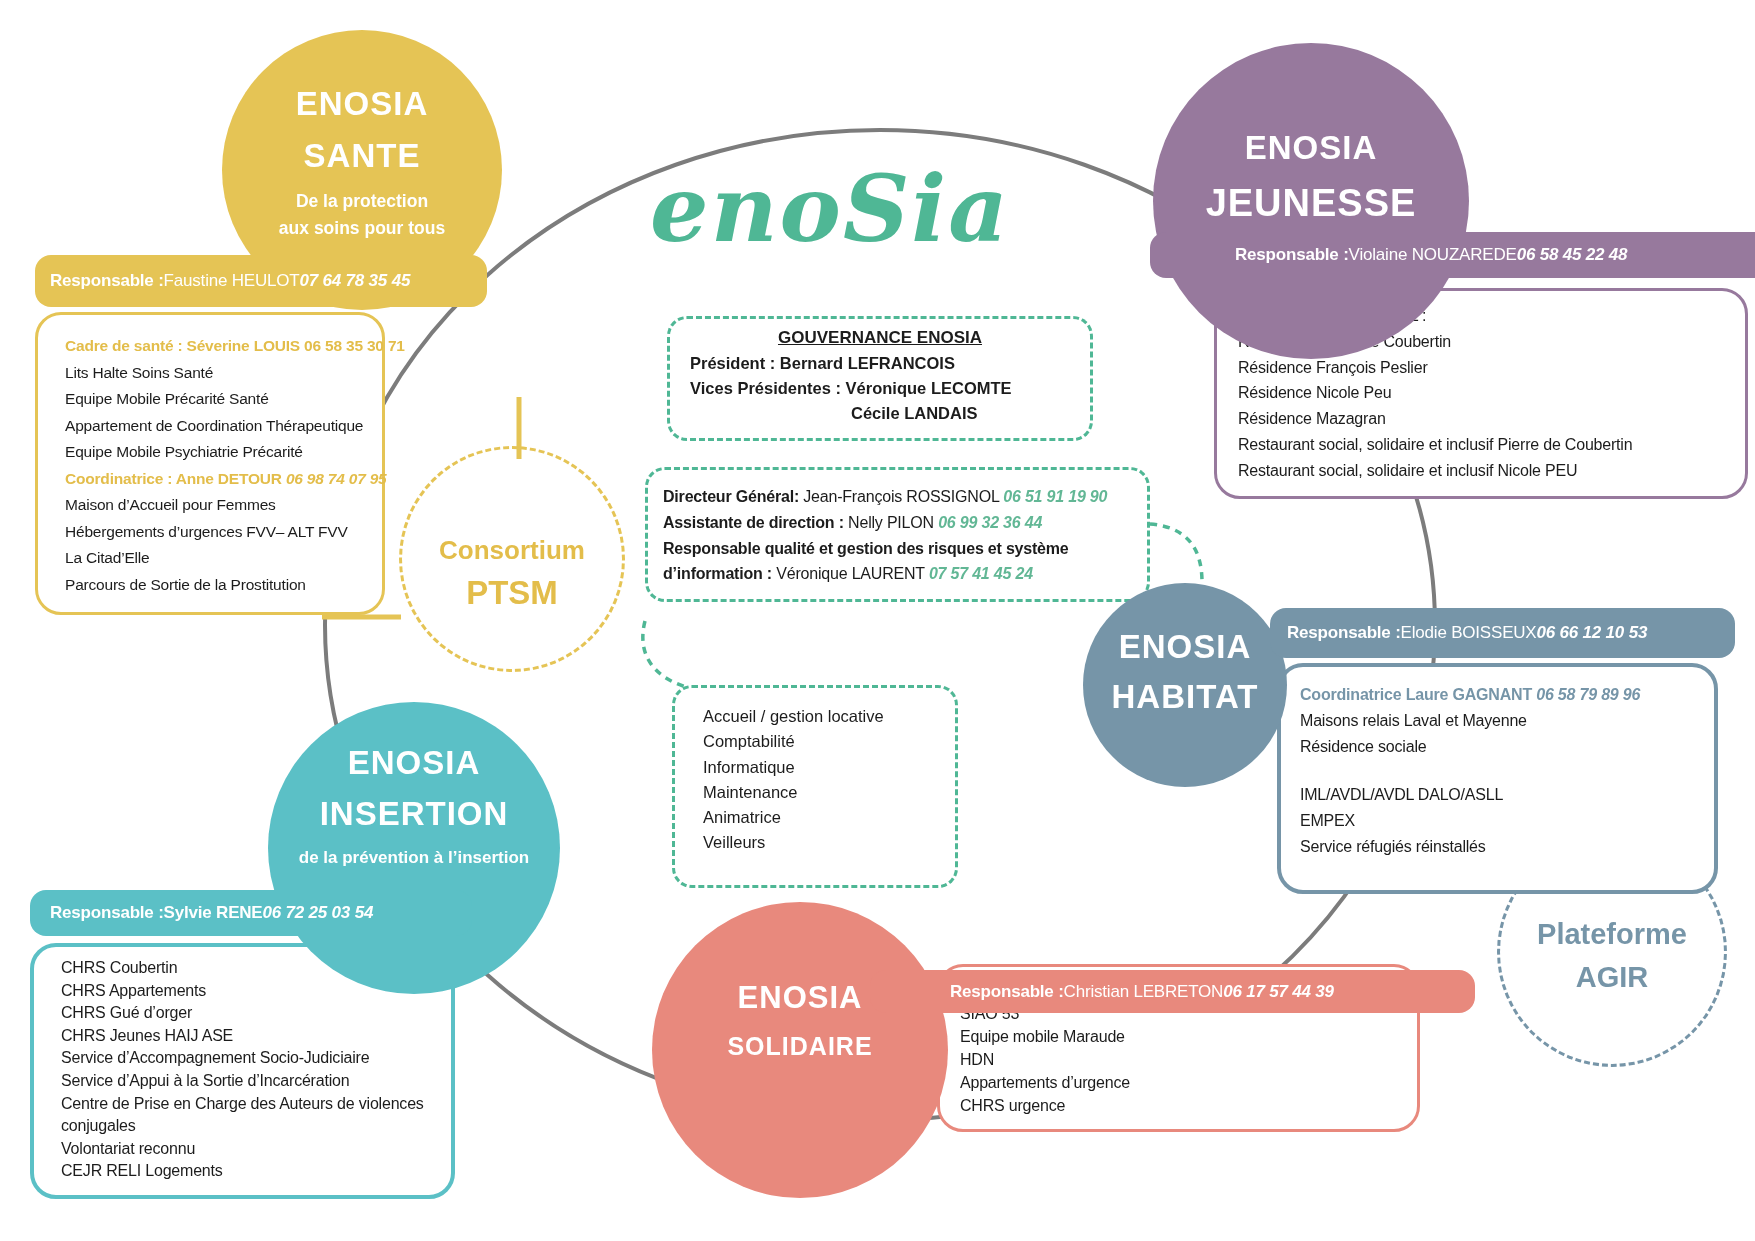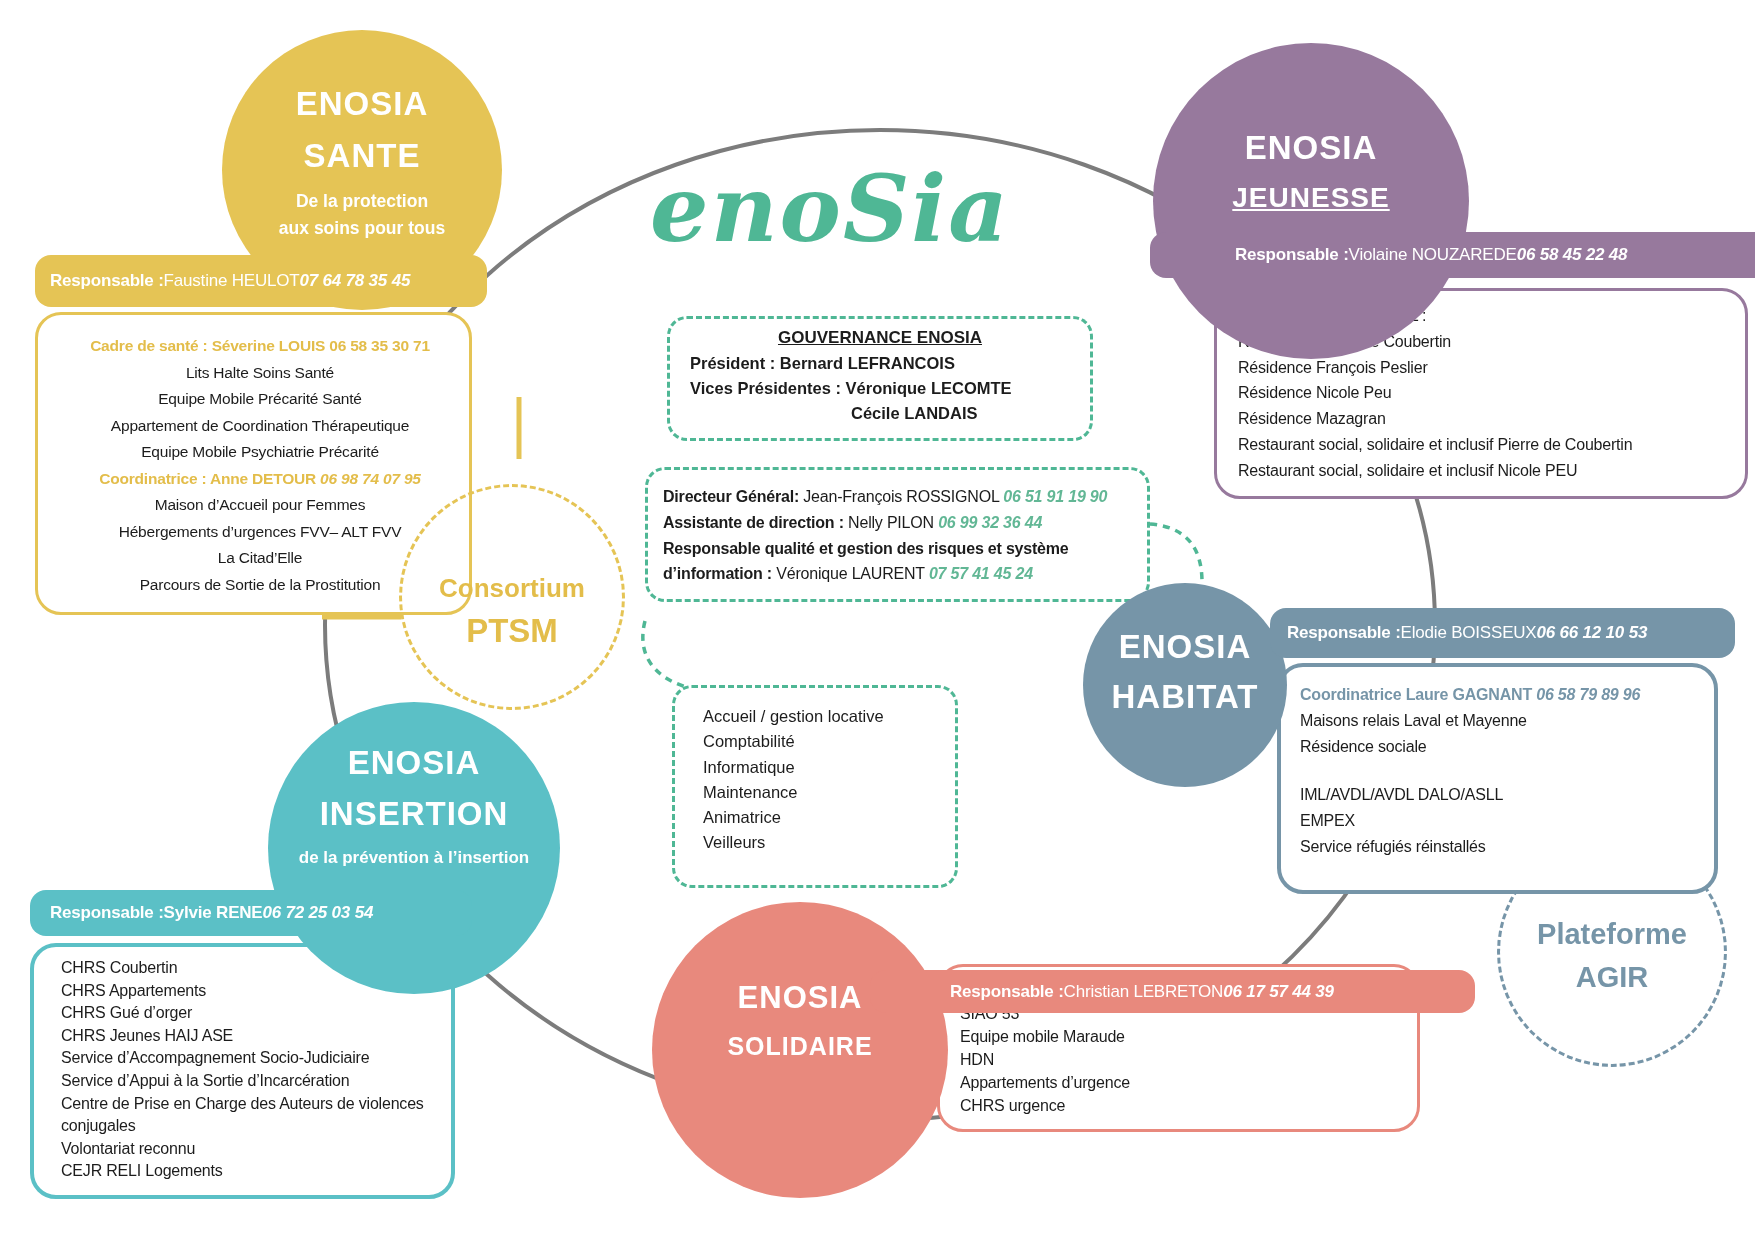--- a/index.html
+++ b/index.html
@@ -50,34 +50,34 @@
     <div class="t1" style="font-size:33px;">ENOSIA</div>
     <div class="t2" style="font-size:33px;margin-top:14px;">SANTE</div>
     <div class="sub" style="font-size:17.5px;margin-top:16px;">De la protection</div>
     <div class="sub" style="font-size:17.5px;margin-top:6px;">aux soins pour tous</div>
   </div>
   <div class="bar" style="left:35px;top:255px;width:437px;height:52px;background:#e5c455;padding-left:15px;">
     <span class="lab">Responsable :</span>
       <span> Faustine HEULOT</span>
       <span class="ph">  07 64 78 35 45</span>
   </div>
-  <div class="panel" style="left:35px;top:312px;width:437px;border-color:#e5c455;padding:18px 14px 14px 27px;font-size:15.5px;line-height:26.5px;box-sizing:border-box;text-align:center;">
+  <div class="panel" style="left:35px;top:312px;width:350px;border-color:#e5c455;padding:18px 14px 14px 27px;font-size:15.5px;line-height:26.5px;box-sizing:border-box;">
     <div class="li ylw">Cadre de santé : Séverine LOUIS 06 58 35 30 71</div>
     <div class="li">Lits Halte Soins Santé</div>
     <div class="li">Equipe Mobile Précarité Santé</div>
     <div class="li">Appartement de Coordination Thérapeutique</div>
     <div class="li">Equipe Mobile Psychiatrie Précarité</div>
     <div class="li ylw"><span>Coordinatrice : Anne DETOUR</span><span class="phin">  06 98 74 07 95</span></div>
     <div class="li">Maison d’Accueil pour Femmes</div>
     <div class="li">Hébergements d’urgences FVV– ALT FVV</div>
     <div class="li">La Citad’Elle</div>
     <div class="li">Parcours de Sortie de la Prostitution</div>
   </div>
 
-  <div class="dcircle" style="left:399px;top:484px;width:226px;height:226px;border:3px dashed #e5c455;box-sizing:border-box;padding-top:86px;">
+  <div class="dcircle" style="left:399px;top:446px;width:226px;height:226px;border:3px dashed #e5c455;box-sizing:border-box;padding-top:86px;">
     <div style="color:#e3bd4a;font-weight:bold;font-size:26px;">Consortium</div>
     <div style="color:#e3bd4a;font-weight:bold;font-size:33px;margin-top:8px;">PTSM</div>
   </div>
 
   <div class="dashed" style="left:667px;top:316px;width:426px;padding:9px 0 12px 0;box-sizing:border-box;">
     <div class="gtitle">GOUVERNANCE ENOSIA</div>
     <div class="gline" style="padding-left:20px;margin-top:3px;">Président : Bernard LEFRANCOIS</div>
     <div class="gline" style="padding-left:20px;">Vices Présidentes : Véronique LECOMTE</div>
     <div class="gline" style="padding-left:181px;">Cécile LANDAIS</div>
   </div>
@@ -106,21 +106,21 @@
     <div class="li">HABITAT JEUNES LAVAL :</div>
     <div class="li">Résidence Pierre de Coubertin</div>
     <div class="li">Résidence François Peslier</div>
     <div class="li">Résidence Nicole Peu</div>
     <div class="li">Résidence Mazagran</div>
     <div class="li">Restaurant social, solidaire et inclusif Pierre de Coubertin</div>
     <div class="li">Restaurant social, solidaire et inclusif Nicole PEU</div>
   </div>
   <div class="circle" style="left:1153px;top:43px;width:316px;height:316px;background:#97799d;padding-top:86px;box-sizing:border-box;">
     <div class="t1" style="font-size:33px;">ENOSIA</div>
-    <div class="t2" style="font-size:28px;margin-top:15px;text-decoration:underline;">JEUNESSE</div>
+    <div class="t2" style="font-size:38px;margin-top:15px;">JEUNESSE</div>
   </div>
 
   <div class="bar" style="left:1270px;top:608px;width:448px;height:50px;background:#7695a8;padding-left:17px;">
     <span class="lab">Responsable :</span>
       <span> Elodie BOISSEUX </span>
       <span class="ph">  06 66 12 10 53</span>
   </div>
   <div class="panel" style="left:1277px;top:663px;width:441px;border-color:#7695a8;border-width:4px;padding:15px 14px 30px 19px;box-sizing:border-box;">
     <div class="li slt"><span>Coordinatrice Laure GAGNANT </span><span class="phin">06 58 79 89 96</span></div>
     <div class="li">Maisons relais Laval et Mayenne</div>

